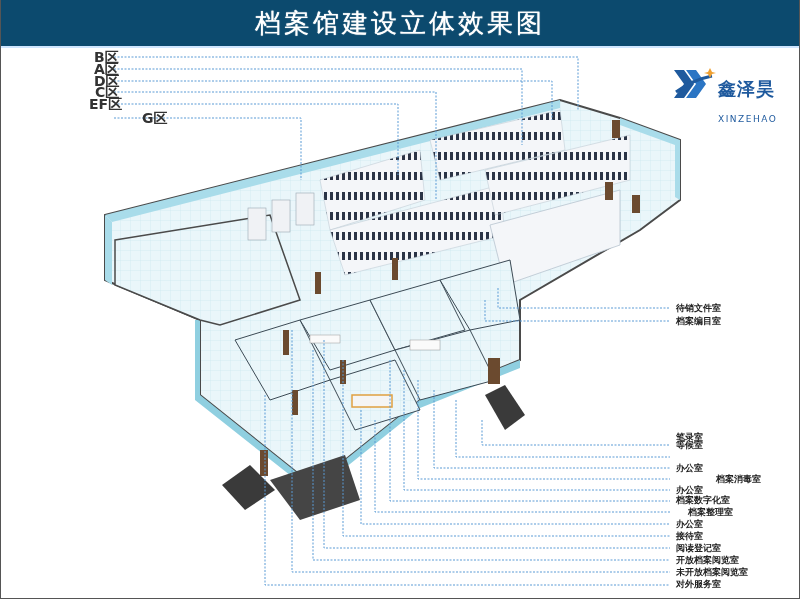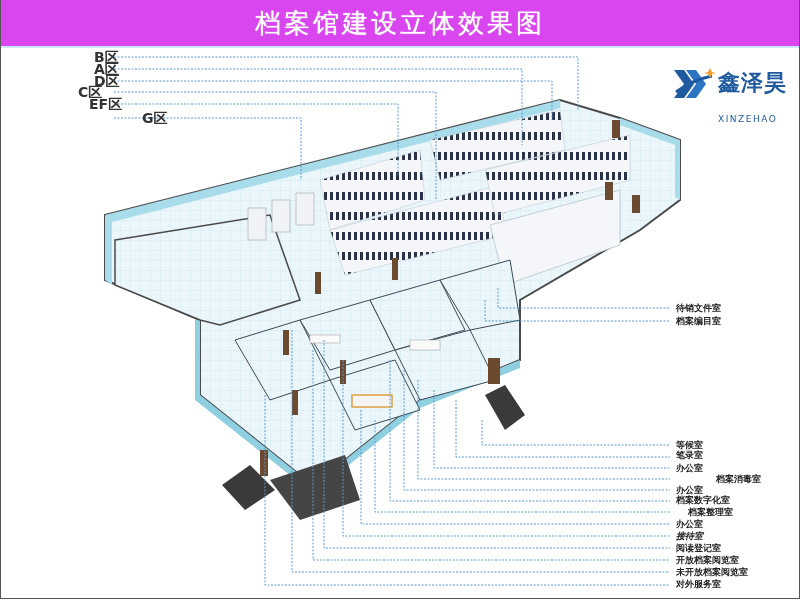--- a/index.html
+++ b/index.html
@@ -1,24 +1,24 @@
 <!DOCTYPE html>
 <html><head>
 <meta charset="utf-8">
 <style>
   html,body{margin:0;padding:0;}
   body{width:800px;height:600px;position:relative;overflow:hidden;background:#ffffff;font-family:"DejaVu Sans",sans-serif;}
   .frame{position:absolute;left:0;top:0;width:798px;height:598px;border:1px solid #555;border-top:none;}
-  .header{position:absolute;left:0;top:0;width:800px;height:46px;background:#d946ef;border-bottom:2px solid #cfe6ff;}
+  .header{position:absolute;left:0;top:0;width:800px;height:46px;background:#0c4a6e;border-bottom:2px solid #cfe6ff;}
   .title{position:absolute;left:0;top:6px;width:800px;text-align:center;color:#fff;font-size:26px;font-family:"DejaVu Serif",serif;letter-spacing:3px;text-shadow:0 0 1px #fff;}
   .zone-label{position:absolute;font-size:14px;font-weight:bold;color:#333;line-height:10px;}
   .room-label{position:absolute;left:676px;font-size:9px;font-weight:bold;color:#222;line-height:10px;font-family:"DejaVu Serif",serif;}
   .logo{position:absolute;left:672px;top:66px;width:120px;height:40px;}
   .logo-mark{position:absolute;left:0;top:0;width:44px;height:36px;}
-  .logo-cn{position:absolute;left:46px;top:2px;font-size:22px;font-weight:bold;color:#1f5a9e;letter-spacing:1px;}
+  .logo-cn{position:absolute;left:46px;top:11px;font-size:18px;font-weight:bold;color:#1f5a9e;letter-spacing:1px;}
   .logo-en{position:absolute;left:46px;top:24px;font-size:9px;color:#1f5a9e;letter-spacing:1.5px;margin-top:24px;}
   svg.art{position:absolute;left:0;top:0;}
 </style>
 </head>
 <body>
 
 <div class="header">
   <div class="title">档案馆建设立体效果图</div>
 </div>
 
@@ -128,34 +128,34 @@
     <path d="M324 340 L324 548 L670 548"></path>
     <path d="M313 350 L313 560 L670 560"></path>
     <path d="M292 330 L292 572 L670 572"></path>
     <path d="M265 395 L265 585 L670 585"></path>
   </g>
 </svg>
 
 <div class="zone-label" style="left:94px;top:52px;">B区</div>
 <div class="zone-label" style="left:94px;top:64px;">A区</div>
 <div class="zone-label" style="left:94px;top:76px;">D区</div>
-<div class="zone-label" style="left:78px;top:87px;">C区</div>
+<div class="zone-label" style="left:95px;top:87px;">C区</div>
 <div class="zone-label" style="left:89px;top:99px;">EF区</div>
 <div class="zone-label" style="left:94px;top:113px;padding-left:48px;">G区</div>
 
 <div class="room-label" style="top:303px;">待销文件室</div>
 <div class="room-label" style="top:316px;">档案编目室</div>
 
 <div class="room-label" style="top:440px;">等候室</div>
-<div class="room-label" style="top:450px;">笔录室</div>
+<div class="room-label" style="top:432px;">笔录室</div>
 <div class="room-label" style="top:463px;">办公室</div>
 <div class="room-label" style="top:474px;padding-left:40px;">档案消毒室</div>
 <div class="room-label" style="top:485px;">办公室</div>
 <div class="room-label" style="top:496px;font-family:Liberation Mono, monospace;">档案数字化室</div>
 <div class="room-label" style="top:507px;padding-left:12px;">档案整理室</div>
 <div class="room-label" style="top:519px;">办公室</div>
-<div class="room-label" style="top:531px;font-style:italic;">接待室</div>
+<div class="room-label" style="top:531px;">接待室</div>
 <div class="room-label" style="top:543px;">阅读登记室</div>
 <div class="room-label" style="top:555px;">开放档案阅览室</div>
 <div class="room-label" style="top:567px;">未开放档案阅览室</div>
 <div class="room-label" style="top:579px;">对外服务室</div>
 
 <div class="frame"></div>
 
 </body></html>

